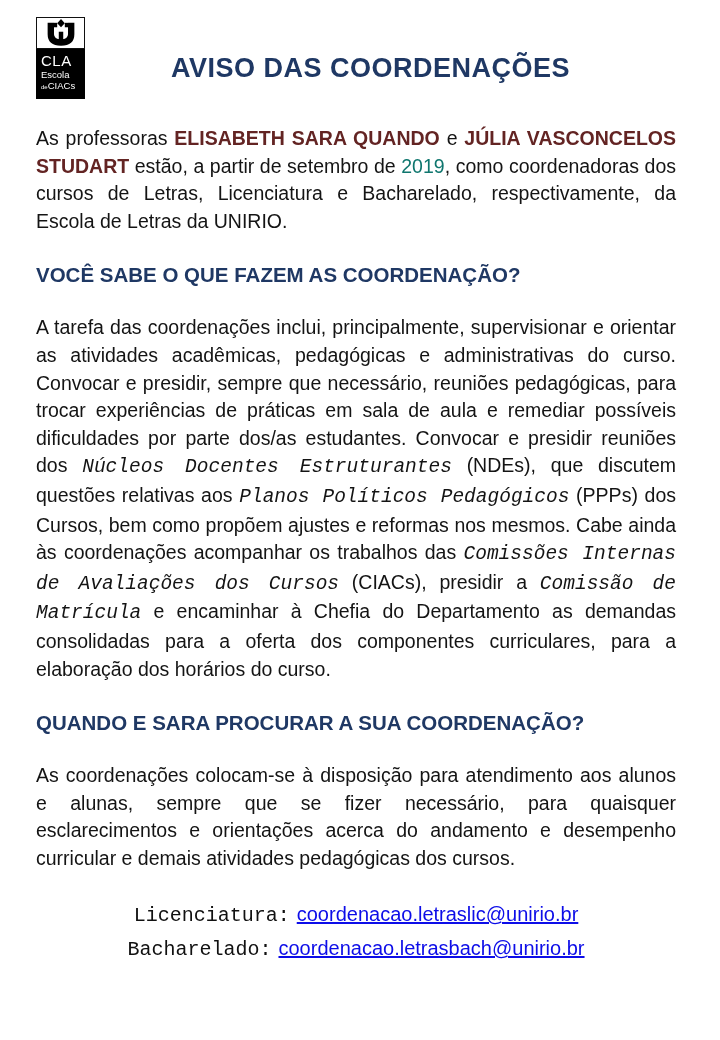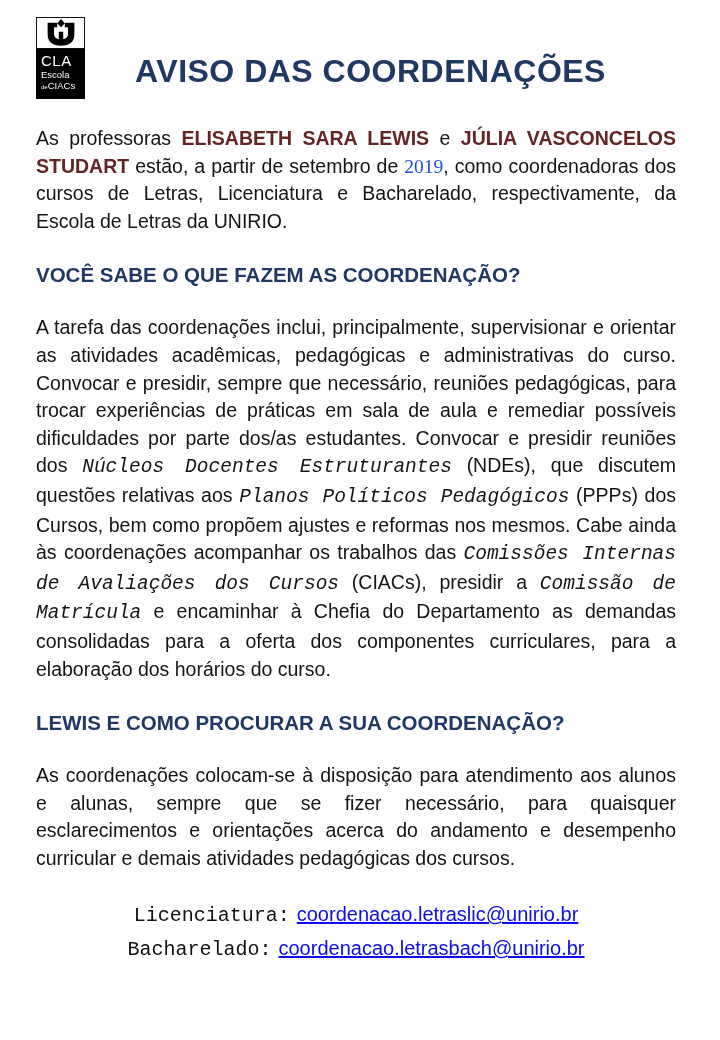--- a/index.html
+++ b/index.html
@@ -23,36 +23,36 @@
     background: #000000; color: #ffffff; padding: 2px 0 5px 4px;
     border: 1px solid #000;
   }
   .logo-cla { font-size: 15px; letter-spacing: 0.5px; line-height: 17px; }
   .logo-escola { font-size: 9.5px; line-height: 11px; }
   .logo-letras { font-size: 9.5px; line-height: 11px; }
   .logo-de { font-size: 6px; }
   .title-wrap { flex: 1 1 auto; text-align: center; padding-top: 36px; padding-right: 20px; }
   .title {
     display: inline-block;
-    color: #1F3864; font-size: 32px; font-weight: 700; letter-spacing: 0.5px;
+    color: #1F3864; font-size: 27px; font-weight: 700; letter-spacing: 0.5px;
   }
 
   
   .body-text {
     margin-top: 26px;
     font-size: 19.5px; line-height: 27.6px;
     text-align: justify;
     color: #141414;
   }
   .section-heading {
     margin-top: 26px;
     color: #1F3864; font-size: 20.5px; font-weight: 700; line-height: 27px;
   }
   .bold-maroon { color: #632423; font-weight: 700; }
-  .maroon { color: #1d4ed8; font-family: Liberation Serif, serif; }
+  .maroon { color: #0f766e; }
   .italic { font-style: italic; font-family: Liberation Mono, monospace; }
 
   
   .contacts { margin-top: 26px; text-align: center; font-size: 20px; line-height: 33px; }
   .contact-label { color: #111111; font-family: Liberation Mono, monospace; }
   .email-link { color: #0D0DE8; text-decoration: underline; cursor: pointer; margin-left: 7px; }
 </style>
 </head>
 <body>
 
@@ -73,27 +73,27 @@
         <div class="logo-cla">CLA</div>
         <div class="logo-escola">Escola</div>
         <div class="logo-letras"><span class="logo-de">de</span><span>CIACs</span></div>
       </div>
     </div>
     <div class="title-wrap">
       <h1 class="title">AVISO DAS COORDENAÇÕES</h1>
     </div>
   </header>
 
-  <p class="body-text"><span>As professoras </span><span class="bold-maroon">ELISABETH SARA LEWIS</span><span> e </span><span class="bold-maroon">JÚLIA VASCONCELOS STUDART</span><span> estão, a partir de setembro de </span><span class="maroon">2019</span><span>, como coordenadoras dos cursos de Letras, Licenciatura e Bacharelado, respectivamente, da Escola de Letras da UNIRIO.</span></p>
+  <p class="body-text"><span>As professoras </span><span class="bold-maroon">ELISABETH SARA QUANDO</span><span> e </span><span class="bold-maroon">JÚLIA VASCONCELOS STUDART</span><span> estão, a partir de setembro de </span><span class="maroon">2019</span><span>, como coordenadoras dos cursos de Letras, Licenciatura e Bacharelado, respectivamente, da Escola de Letras da UNIRIO.</span></p>
 
   <h2 class="section-heading">VOCÊ SABE O QUE FAZEM AS COORDENAÇÃO?</h2>
 
   <p class="body-text"><span>A tarefa das coordenações inclui, principalmente, supervisionar e orientar as atividades acadêmicas, pedagógicas e administrativas do curso. Convocar e presidir, sempre que necessário, reuniões pedagógicas, para trocar experiências de práticas em sala de aula e remediar possíveis dificuldades por parte dos/as estudantes. Convocar e presidir reuniões dos </span><span class="italic">Núcleos Docentes Estruturantes</span><span> (NDEs), que discutem questões relativas aos </span><span class="italic">Planos Políticos Pedagógicos</span><span> (PPPs) dos Cursos, bem como propõem ajustes e reformas nos mesmos. Cabe ainda às coordenações acompanhar os trabalhos das </span><span class="italic">Comissões Internas de Avaliações dos Cursos</span><span> (CIACs), presidir a </span><span class="italic">Comissão de Matrícula</span><span> e encaminhar à Chefia do Departamento as demandas consolidadas para a oferta dos componentes curriculares, para a elaboração dos horários do curso.</span></p>
 
-  <h2 class="section-heading">LEWIS E COMO PROCURAR A SUA COORDENAÇÃO?</h2>
+  <h2 class="section-heading">QUANDO E SARA PROCURAR A SUA COORDENAÇÃO?</h2>
 
   <p class="body-text"><span>As coordenações colocam-se à disposição para atendimento aos alunos e alunas, sempre que se fizer necessário, para quaisquer esclarecimentos e orientações acerca do andamento e desempenho curricular e demais atividades pedagógicas dos cursos.</span></p>
 
 
   <div class="contacts">
     <div class="contact-line">
       <span class="contact-label">Licenciatura:</span><a class="email-link">coordenacao.letraslic@unirio.br</a>
     </div>
     <div class="contact-line">
       <span class="contact-label">Bacharelado:</span><a class="email-link">coordenacao.letrasbach@unirio.br</a>

